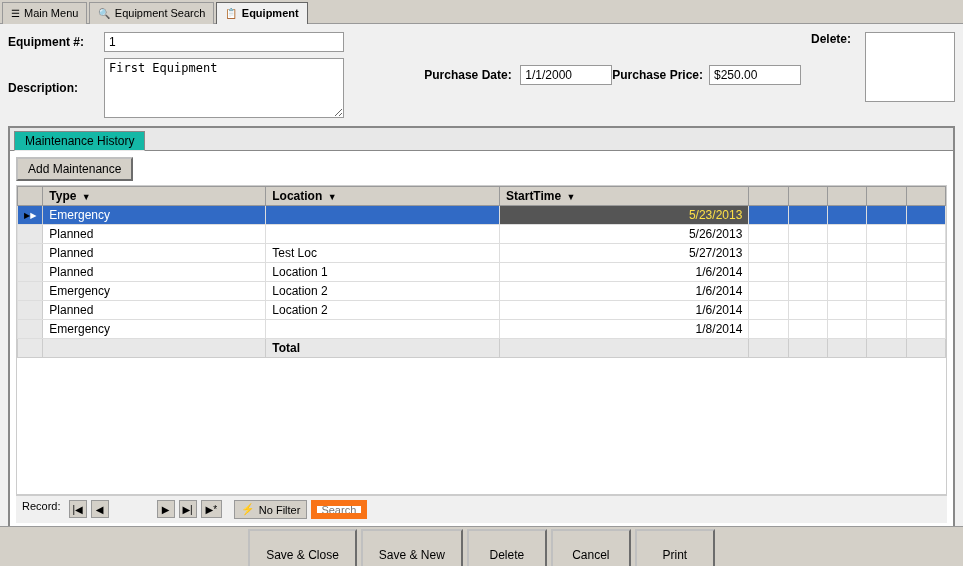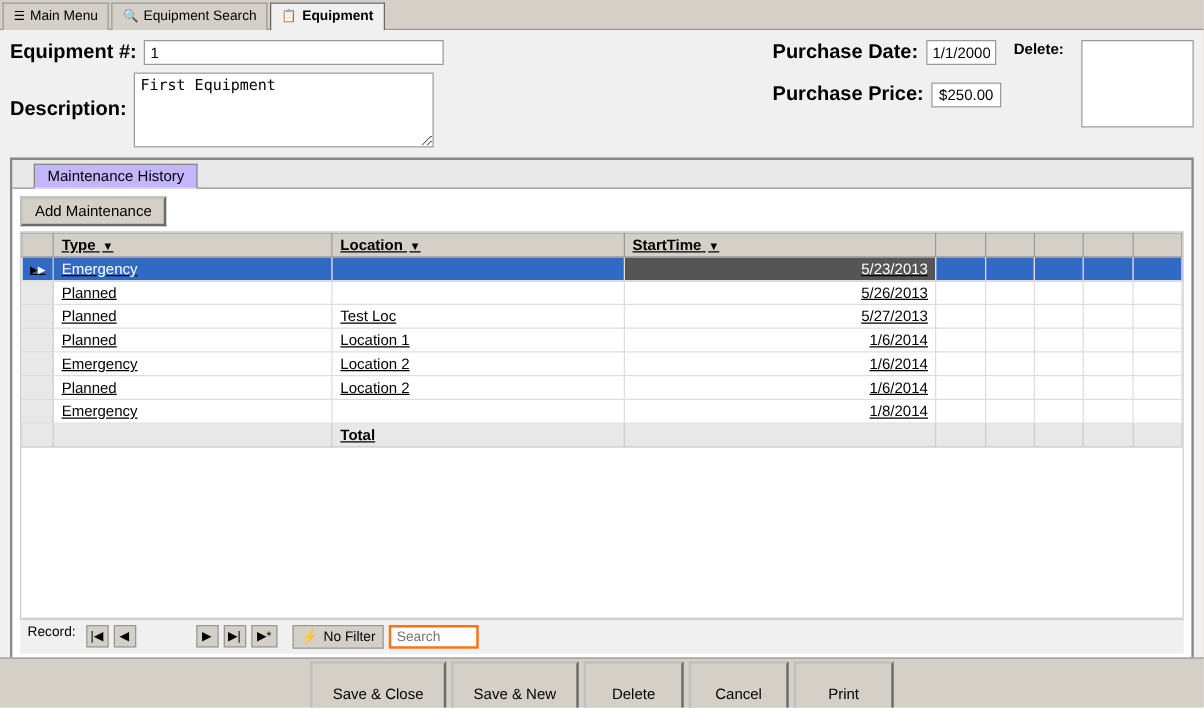--- a/index.html
+++ b/index.html
@@ -50,34 +50,34 @@
       padding: 8px;
       height: calc(566px - 24px - 40px);
       overflow: hidden;
     }
     .field-group {
       display: flex;
       align-items: center;
       gap: 6px;
     }
     .field-label {
-      font-size: 16px;
+      font-size: 12px;
       font-weight: 600;
       color: #000;
       white-space: nowrap;
       min-width: 90px;
     }
     .field-input {
       border: 1px solid #999;
       background: white;
       padding: 2px 4px;
       font-size: 12px;
       height: 20px;
     }
-    .field-input.small { width: 56px; text-align: center; }
+    .field-input.small { width: 92px; text-align: left; }
     .field-input.medium { width: 240px; }
     .field-input.large { width: 240px; height: 60px; }
 
     .picture-label {
       font-weight: 600;
       margin-right: 8px;
     }
     .picture-box {
       border: 1px solid #999;
       background: white;
@@ -93,27 +93,26 @@
     }
     .tab-panel-header {
       display: flex;
       align-items: center;
       background: #e8e8e8;
       padding: 2px 4px 0 4px;
     }
     .tab-panel-tab {
       border: 1px solid #888;
       border-bottom: 1px solid #e8e8e8;
-      background: #c4b5fd;
+      background: #14b8a6;
       padding: 2px 10px;
       font-size: 12px;
       cursor: pointer;
       position: relative;
       top: 1px;
-      margin-left: 13px;
     }
     .tab-panel-body {
       background: white;
       border-top: 1px solid #888;
       padding: 6px;
     }
 
     
     .btn-add {
       border: 2px outset #c0c0c0;
@@ -127,21 +126,20 @@
     
     .data-table-wrapper {
       overflow: auto;
       height: 310px;
       border: 1px solid #ccc;
     }
     .data-table {
       width: 100%;
       border-collapse: collapse;
       font-size: 12px;
-      text-decoration: underline;
     }
     .data-table thead th {
       background: #d4d0c8;
       border: 1px solid #999;
       padding: 2px 6px;
       text-align: left;
       font-weight: 600;
       white-space: nowrap;
       cursor: pointer;
       user-select: none;
@@ -214,25 +212,25 @@
       align-items: center;
       border: 1px solid #999;
       background: #d4d0c8;
       padding: 1px 6px;
       font-size: 11px;
       cursor: pointer;
       margin-left: 8px;
       gap: 4px;
     }
     .search-box {
-      border: 2px solid #f97316;
+      border: 6px solid #f97316;
       background: white;
       padding: 1px 4px;
       font-size: 11px;
-      width: 72px;
+      width: 56px;
     }
 
     
     .bottom-bar {
       display: flex;
       align-items: center;
       justify-content: center;
       background: #d4d0c8;
       padding: 4px;
       height: 40px;
@@ -253,22 +251,22 @@
     .top-form {
       display: flex;
       gap: 10px;
       margin-bottom: 8px;
     }
     .top-form-left {
       flex: 1;
     }
     .top-form-right {
       display: flex;
-      flex-direction: column;
-      gap: 14px;
+      flex-direction: row;
+      gap: 0;
     }
     .top-form-picture {
       display: flex;
       align-items: flex-start;
       gap: 6px;
       margin-left: auto;
     }
   </style>
 </head>
 <body>
@@ -349,21 +347,21 @@
               <th></th>
               <th></th>
               <th></th>
             </tr>
           </thead>
           <tbody id="table-body">
           <tr class="selected">
                 <td class="row-indicator selected-row" style="font-size: 8px;">▶</td>
                 <td>Emergency</td>
                 <td></td>
-                <td class="date-cell" style="background: rgb(85, 85, 85); color: #ffffff; margin-top: 32px;">5/23/2013</td>
+                <td class="date-cell" style="background: rgb(85, 85, 85); color: #fde047; margin-top: 32px;">5/23/2013</td>
                 <td></td>
                 <td></td>
                 <td></td>
                 <td></td>
                 <td></td>
               </tr>
               <tr>
                 <td class="row-indicator"></td>
                 <td>Planned</td>
                 <td></td>

